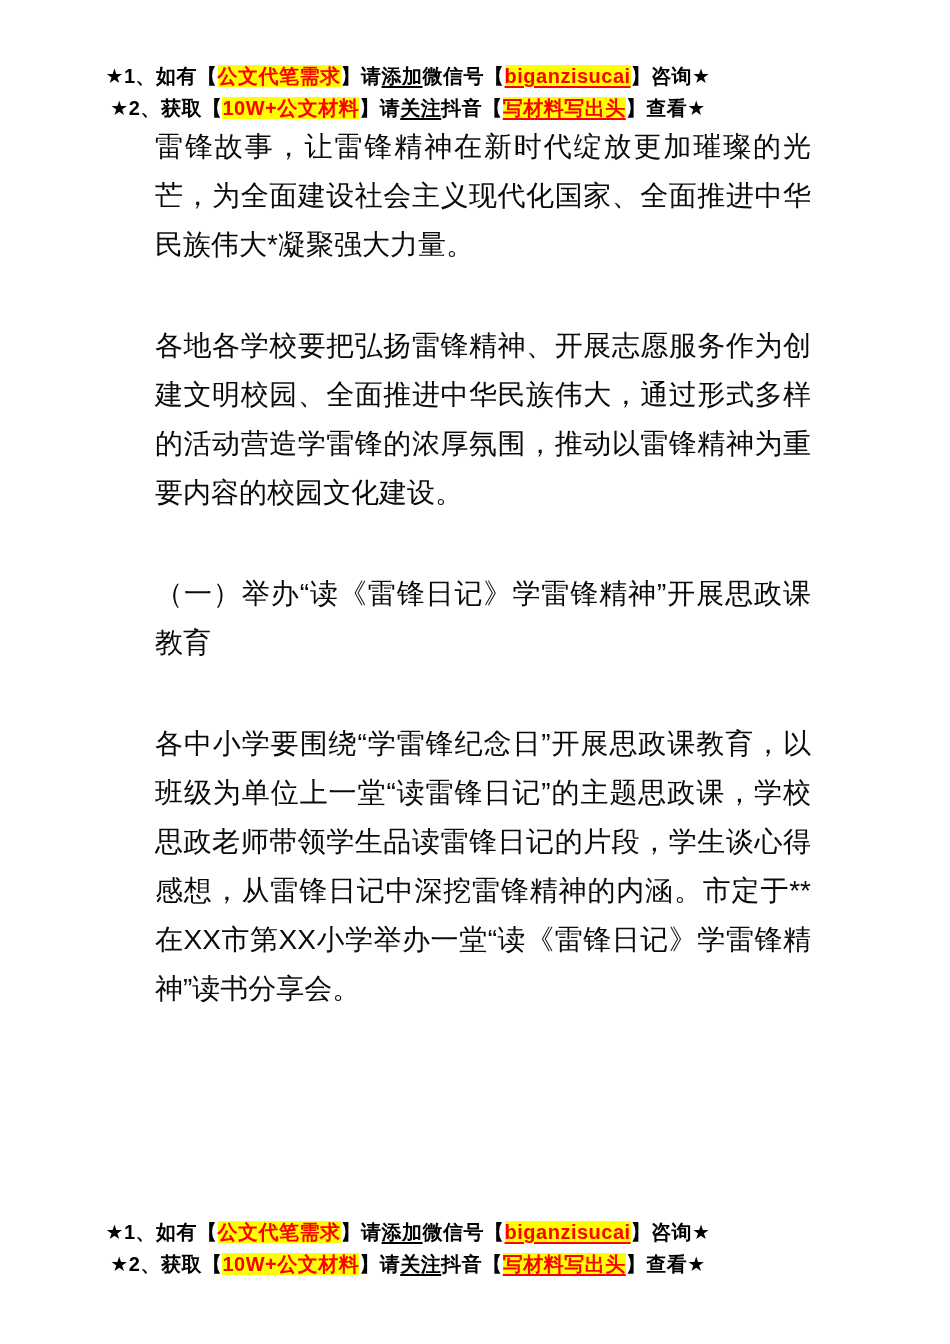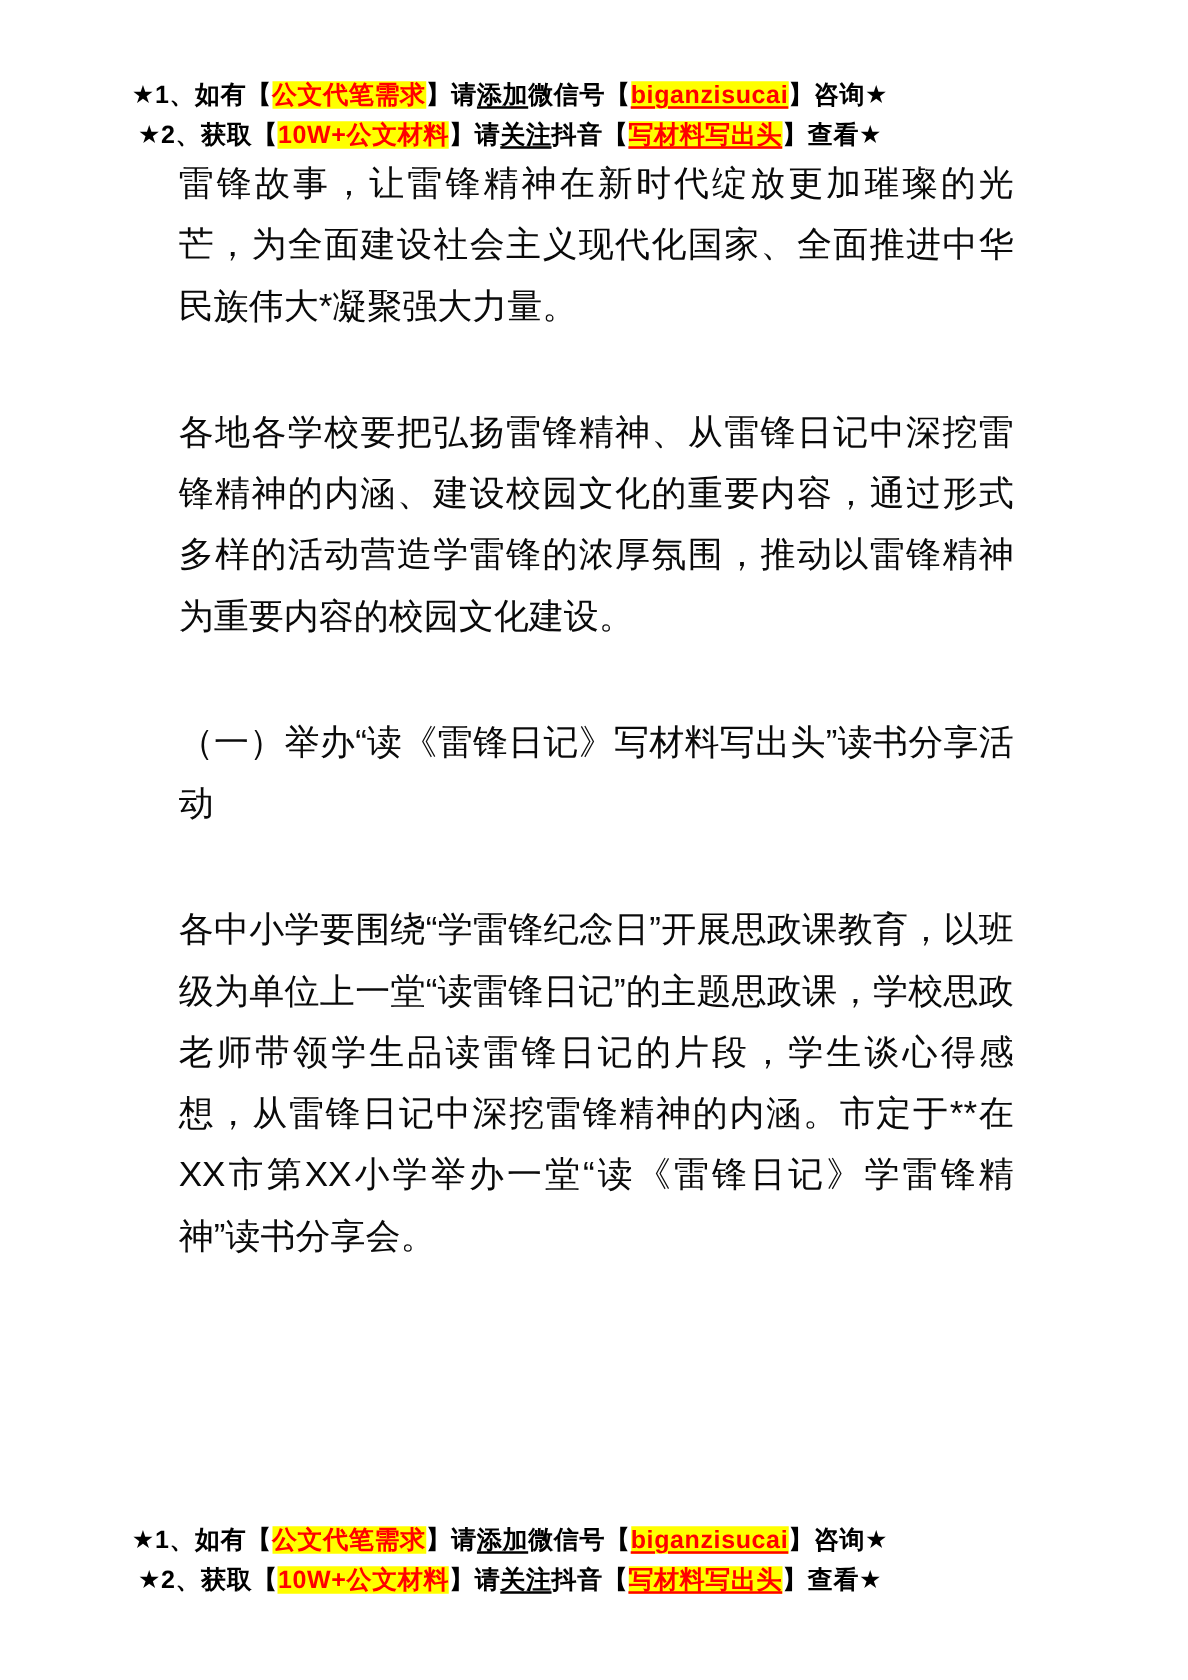--- a/index.html
+++ b/index.html
@@ -39,42 +39,42 @@
     top:122px;
     left:143px;
     width:668px;
     font-size:28px;
     line-height:49px;
     text-align:justify;
     color:#0a0a0a;
     font-weight:400;
   }
   .content p{
-    margin:0 0 52px 0;
+    margin:0 0 52px 12px;
   }
   .content p:last-child{margin-bottom:0;}
 </style>
 </head>
 <body>
 
 <div class="page">
 
   <div class="promo promo-header">
     <div>
       <span>★1、如有【</span><span class="hl red">公文代笔需求</span><span>】请</span><span class="u">添加</span><span>微信号【</span><span class="hl red u">biganzisucai</span><span>】咨询★</span>
     </div>
     <div>
       <span>★2、获取【</span><span class="hl red">10W+公文材料</span><span>】请</span><span class="u">关注</span><span>抖音【</span><span class="hl red u">写材料写出头</span><span>】查看★</span>
     </div>
   </div>
 
   <div class="content">
     <p>雷锋故事，让雷锋精神在新时代绽放更加璀璨的光芒，为全面建设社会主义现代化国家、全面推进中华民族伟大*凝聚强大力量。</p>
-    <p>各地各学校要把弘扬雷锋精神、从雷锋日记中深挖雷锋精神的内涵、建设校园文化的重要内容，通过形式多样的活动营造学雷锋的浓厚氛围，推动以雷锋精神为重要内容的校园文化建设。</p>
-    <p>（一）举办“读《雷锋日记》写材料写出头”读书分享活动</p>
+    <p>各地各学校要把弘扬雷锋精神、开展志愿服务作为创建文明校园、全面推进中华民族伟大，通过形式多样的活动营造学雷锋的浓厚氛围，推动以雷锋精神为重要内容的校园文化建设。</p>
+    <p>（一）举办“读《雷锋日记》学雷锋精神”开展思政课教育</p>
     <p>各中小学要围绕“学雷锋纪念日”开展思政课教育，以班级为单位上一堂“读雷锋日记”的主题思政课，学校思政老师带领学生品读雷锋日记的片段，学生谈心得感想，从雷锋日记中深挖雷锋精神的内涵。市定于**在XX市第XX小学举办一堂“读《雷锋日记》学雷锋精神”读书分享会。</p>
   </div>
 
   <div class="promo promo-footer">
     <div>
       <span>★1、如有【</span><span class="hl red">公文代笔需求</span><span>】请</span><span class="u">添加</span><span>微信号【</span><span class="hl red u">biganzisucai</span><span>】咨询★</span>
     </div>
     <div>
       <span>★2、获取【</span><span class="hl red">10W+公文材料</span><span>】请</span><span class="u">关注</span><span>抖音【</span><span class="hl red u">写材料写出头</span><span>】查看★</span>
     </div>

